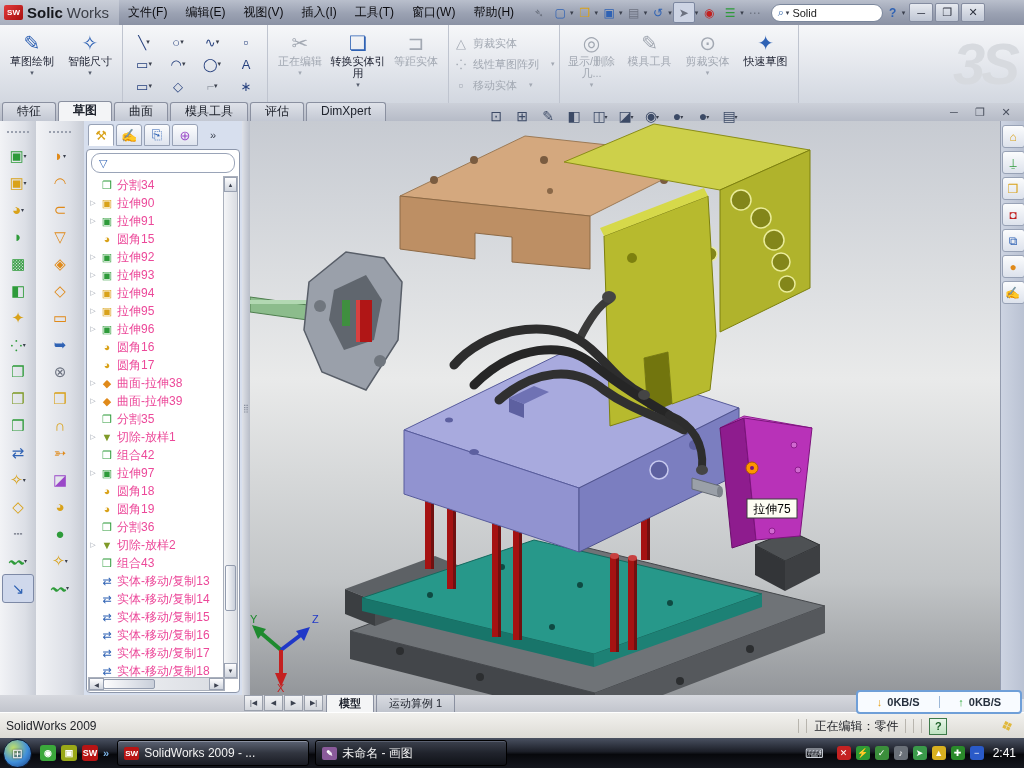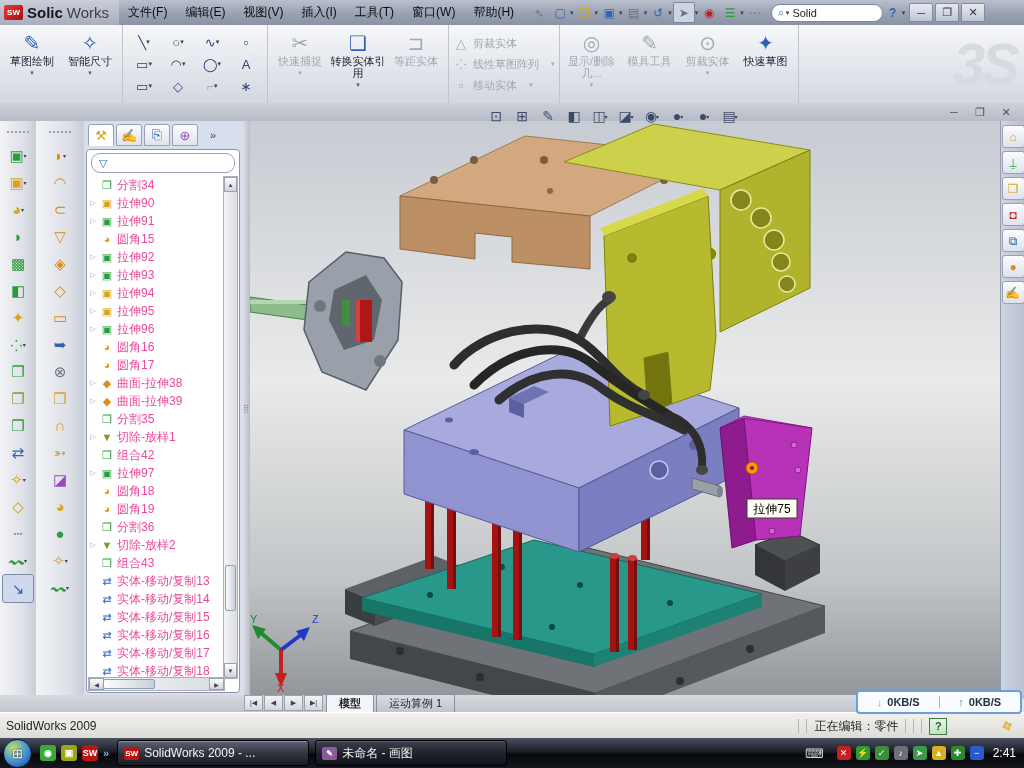--- a/index.html
+++ b/index.html
@@ -258,21 +258,21 @@
         <span class="sgi">◯<span class="dd">▾</span></span>
         <span class="sgi dis">⌐<span class="dd">▾</span></span>
         <span class="sgi">▫</span>
         <span class="sgi">A</span>
         <span class="sgi">∗</span>
       </div>
     </div>
     <div class="rgroup">
       <div class="bigbtn dis">
         <span class="bicon c-gy">✂</span>
-        <span class="blabel">快速捕捉</span>
+        <span class="blabel">正在编辑</span>
         <span class="bdd">▾</span>
       </div>
       <div class="bigbtn">
         <span class="bicon c-bl">❏</span>
         <span class="blabel">转换实体引用</span>
         <span class="bdd">▾</span>
       </div>
       <div class="bigbtn dis">
         <span class="bicon c-gy">⊐</span>
         <span class="blabel">等距实体</span>
@@ -313,20 +313,28 @@
       </div>
       <div class="bigbtn">
         <span class="bicon c-bl">✦</span>
         <span class="blabel">快速草图</span>
       </div>
     </div>
   </div>
 <div id="watermark" class="abs">3S</div>
 
 <div id="tabrow" class="abs">
+  <div id="cmtabs" style="display:flex;align-items:flex-end">
+      <div class="cmtab">特征</div>
+      <div class="cmtab active">草图</div>
+      <div class="cmtab">曲面</div>
+      <div class="cmtab">模具工具</div>
+      <div class="cmtab">评估</div>
+      <div class="cmtab">DimXpert</div>
+    </div>
   <div id="childctl">
     <span class="cwb">─</span>
     <span class="cwb">❐</span>
     <span class="cwb">✕</span>
   </div>
 </div>
 
 <div id="vtool1" class="abs vtool">
     <div class="grip"></div>
     <div class="vti">

